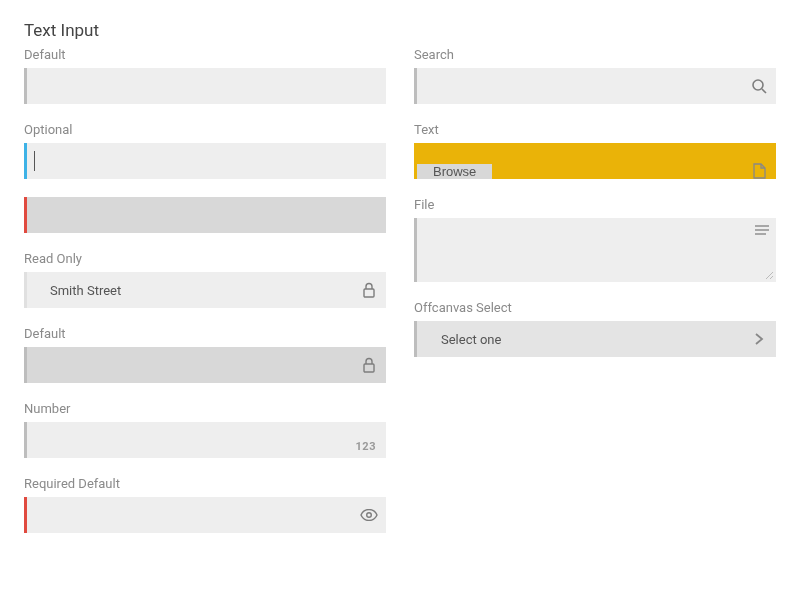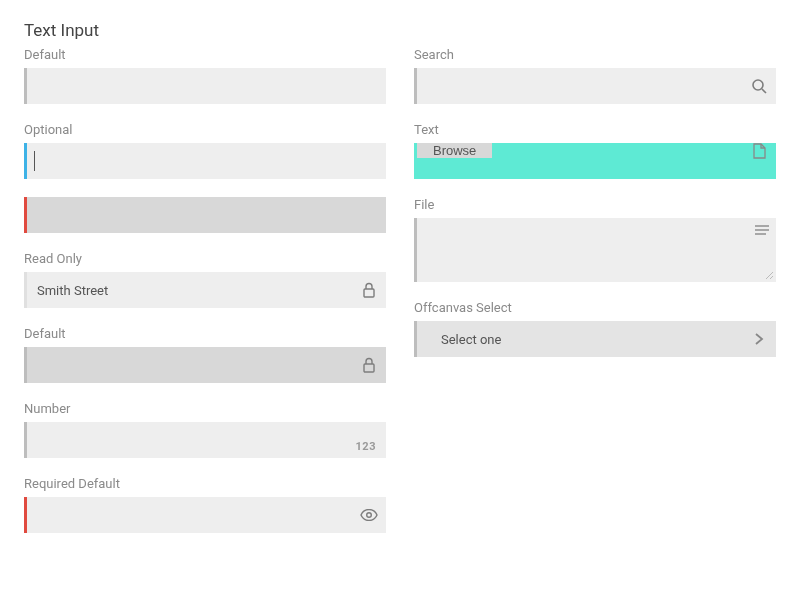--- a/index.html
+++ b/index.html
@@ -34,20 +34,21 @@
     color: #8a8a8a;
     margin-bottom: 6px;
     display: block;
   }
   .input-wrap {
     position: relative;
     display: flex;
     align-items: stretch;
     height: 36px;
     background: #eee;
+    gap: 13px;
   }
   .input-wrap.darker { background: #d8d8d8; }
   .input-wrap .accent {
     width: 3px;
     background: #bdbdbd;
     flex: 0 0 3px;
   }
   .input-wrap .accent.blue { background: #3eb2e6; }
   .input-wrap .accent.red { background: #e04a3f; }
   .input-wrap input {
@@ -87,23 +88,23 @@
   .caret {
     position: absolute;
     left: 10px;
     top: 8px;
     width: 1px;
     height: 20px;
     background: #555;
   }
   .file-wrap {
     display: flex;
-    align-items: flex-start;
+    align-items: flex-end;
     height: 36px;
-    background: #5eead4;
+    background: #eab308;
   }
   .file-wrap .accent {
     width: 3px;
     background: #bdbdbd;
     flex: 0 0 3px;
   }
   .browse-btn {
     background: #d8d8d8;
     border: none;
     padding: 0 16px;

